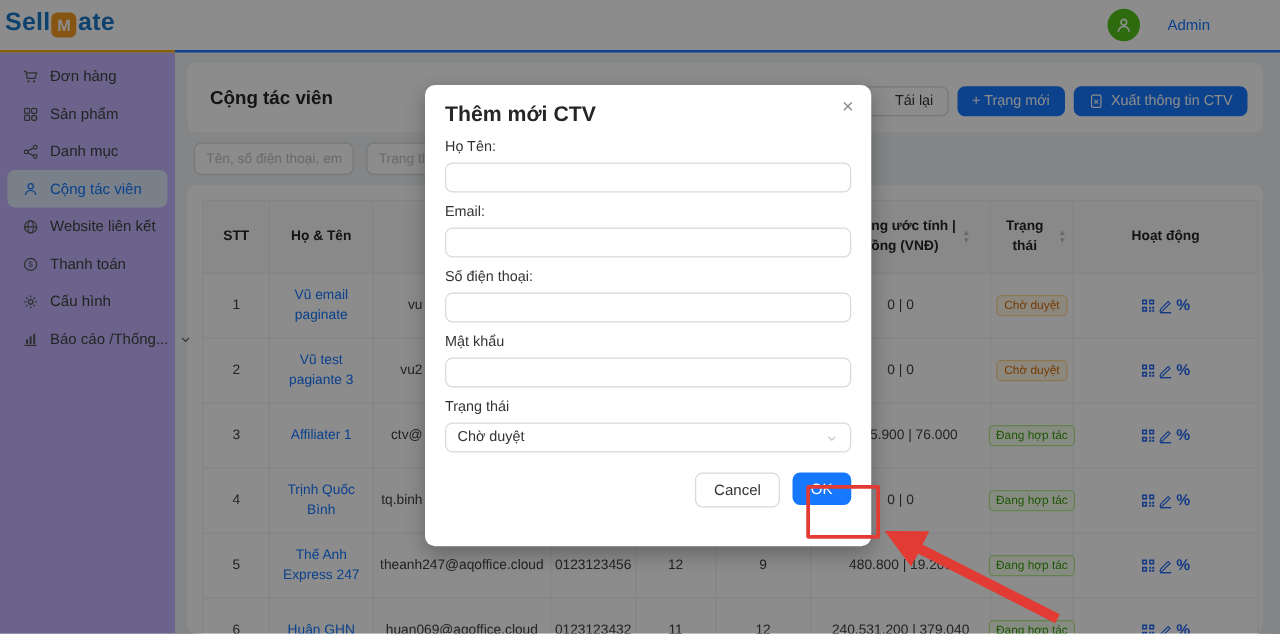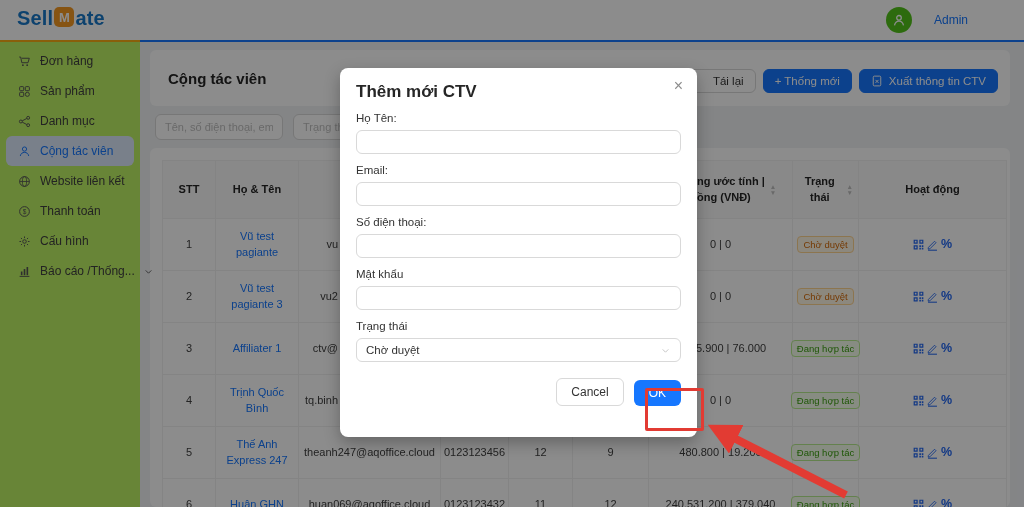--- a/index.html
+++ b/index.html
@@ -2,28 +2,28 @@
 <html style="--primary: #1677ff; --logo-blue: #1878c8; --logo-orange: #f59a23; --header-line-orange: #faad14; --avatar-green: #52c41a; --action-icon-blue: #2468f2; --tag-pending-bg: #fff7e6; --tag-pending-border: #ffd591; --tag-pending-text: #d46b08; --tag-active-bg: #f6ffed; --tag-active-border: #b7eb8f; --tag-active-text: #389e0d; --annotation-red: #e23b33;"><head>
 <meta charset="utf-8">
 <style>
   html,body{margin:0;padding:0;background:#555;font-family:"Liberation Sans",sans-serif;}
   #screen{position:relative;width:1024px;height:507px;background:#f0f2f5;overflow:hidden;margin:0 auto;}
 
   
   .topbar{position:absolute;left:0;top:0;width:1024px;height:40px;background:#fff;z-index:1;}
   .line-orange{position:absolute;left:0;top:40px;width:140px;height:2px;background:var(--header-line-orange);z-index:2;}
   .line-blue{position:absolute;left:140px;top:40px;width:884px;height:2px;background:var(--primary);z-index:2;}
-  .logo{position:absolute;left:17px;top:7px;display:flex;align-items:flex-start;font-weight:bold;font-size:20px;color:var(--logo-blue);letter-spacing:.2px;}
+  .logo{position:absolute;left:4px;top:7px;display:flex;align-items:flex-end;font-weight:bold;font-size:20px;color:var(--logo-blue);letter-spacing:.2px;}
   .logo .mbadge{display:inline-flex;align-items:center;justify-content:center;width:20px;height:20px;margin:0 1px;background:var(--logo-orange);color:#fff;font-size:13px;border-radius:5px;}
   .admin{position:absolute;right:56px;top:7px;display:flex;align-items:center;gap:22px;cursor:pointer;}
   .admin .avatar{width:26px;height:26px;border-radius:50%;background:var(--avatar-green);display:flex;align-items:center;justify-content:center;}
   .admin .aname{font-size:12px;color:var(--primary);}
 
   
-  .sidebar{position:absolute;left:0;top:42px;width:140px;height:465px;background:#bef264;z-index:1;}
+  .sidebar{position:absolute;left:0;top:42px;width:140px;height:465px;background:#c4b5fd;z-index:1;}
   .side-items{padding-top:4px;}
   .side-item{display:flex;align-items:center;gap:9px;height:30px;margin:0 6px;padding:0 0 0 12px;font-size:12px;color:#404040;border-radius:6px;cursor:pointer;white-space:nowrap;}
   .side-item .sicon{display:inline-flex;width:13px;height:13px;color:#555;flex:none;}
   .side-item.active{background:#dceafc;color:var(--primary);}
   .side-item.active .sicon{color:var(--primary);}
   .side-item .chev{margin-left:auto;margin-right:8px;display:inline-flex;width:9px;height:9px;color:#555;}
 
   
   .title-card{position:absolute;left:150px;top:50px;width:860px;height:56px;background:#fff;border-radius:6px;}
   .page-title{position:absolute;left:18px;top:20px;font-size:15px;font-weight:bold;color:#262626;}
@@ -59,21 +59,21 @@
   .mask{position:absolute;left:0;top:0;width:1024px;height:507px;background:rgba(0,0,0,0.45);z-index:10;}
 
   
   .modal{position:absolute;left:340px;top:68px;width:357px;height:369px;background:#fff;border-radius:8px;box-shadow:0 6px 16px rgba(0,0,0,.28);z-index:20;padding:14px 16px;box-sizing:border-box;}
   .m-title{font-size:17px;font-weight:bold;color:#262626;}
   .m-close{position:absolute;top:10px;right:14px;font-size:16px;color:#8c8c8c;cursor:pointer;line-height:1;}
   .m-field label{display:block;margin:10px 0 6px;font-size:11.5px;color:#333;}
   .m-input{width:100%;height:24px;border:1px solid #d9d9d9;border-radius:6px;box-sizing:border-box;background:#fff;font-size:11.5px;padding:0 9px;font-family:"Liberation Sans",sans-serif;}
   .m-select{position:relative;width:100%;height:24px;border:1px solid #d9d9d9;border-radius:6px;box-sizing:border-box;background:#fff;font-size:11.5px;color:#333;display:flex;align-items:center;padding:0 9px;cursor:pointer;}
   .m-select .sel-chev{position:absolute;right:9px;top:7px;width:10px;height:10px;color:#bfbfbf;display:inline-flex;}
-  .m-footer{display:flex;justify-content:flex-end;align-items:flex-end;gap:10px;margin-top:16px;}
+  .m-footer{display:flex;justify-content:flex-end;align-items:flex-start;gap:10px;margin-top:16px;}
   .btn-cancel{height:26px;padding:0 14px;border:1px solid #d9d9d9;border-radius:6px;background:#fff;font-size:12px;color:#333;cursor:pointer;display:inline-flex;align-items:center;}
   .btn-ok{height:26px;padding:0 15px;border:none;border-radius:6px;background:var(--primary);font-size:12px;color:#fff;cursor:pointer;display:inline-flex;align-items:center;}
 
   
   .anno-box{position:absolute;left:645px;top:388px;width:53px;height:37px;border:3px solid var(--annotation-red);border-radius:2px;z-index:30;}
   .anno-arrow{position:absolute;left:0;top:0;z-index:30;pointer-events:none;}
   .anno-arrow .ash{stroke:var(--annotation-red);}
   .anno-arrow .ah{fill:var(--annotation-red);}
   svg{display:block;}
 </style>
@@ -198,21 +198,21 @@
       <div class="btn ghost">
         <span class="bicon">
             <svg viewBox="0 0 16 16" width="12" height="12">
               <path d="M13 5.3A5.4 5.4 0 1 0 13.4 9" fill="none" stroke="currentColor" stroke-width="1.5"></path>
               <path d="M13.6 1.8v3.6h-3.6" fill="none" stroke="currentColor" stroke-width="1.5"></path>
             </svg>
           </span>
         <span>Tái lại</span>
       </div>
       <div class="btn primary">
-        <span>+ Thống mới</span>
+        <span>+ Trạng mới</span>
       </div>
       <div class="btn primary">
         <span class="bicon">
             <svg viewBox="0 0 16 16" width="12" height="12">
               <rect x="3" y="1.5" width="10" height="13" rx="1.5" fill="none" stroke="currentColor" stroke-width="1.3"></rect>
               <path d="M6 6.5l4 4M10 6.5l-4 4" stroke="currentColor" stroke-width="1.3"></path>
             </svg>
           </span>
         <span>Xuất thông tin CTV</span>
       </div>
@@ -245,21 +245,21 @@
       <div class="c h">
         <span>Trạng thái</span>
         <span class="sorter">
           <span>▲</span>
           <span>▼</span>
         </span>
       </div>
       <div class="c h">Hoạt động</div>
       <div class="c">1</div>
       <div class="c">
-        <span class="link">Vũ test pagiante</span>
+        <span class="link">Vũ email paginate</span>
       </div>
       <div class="c clip-r">vu</div>
       <div class="c"></div>
       <div class="c"></div>
       <div class="c"></div>
       <div class="c">0 | 0</div>
       <div class="c">
         <span class="tag pending">Chờ duyệt</span>
       </div>
       <div class="c acts">

